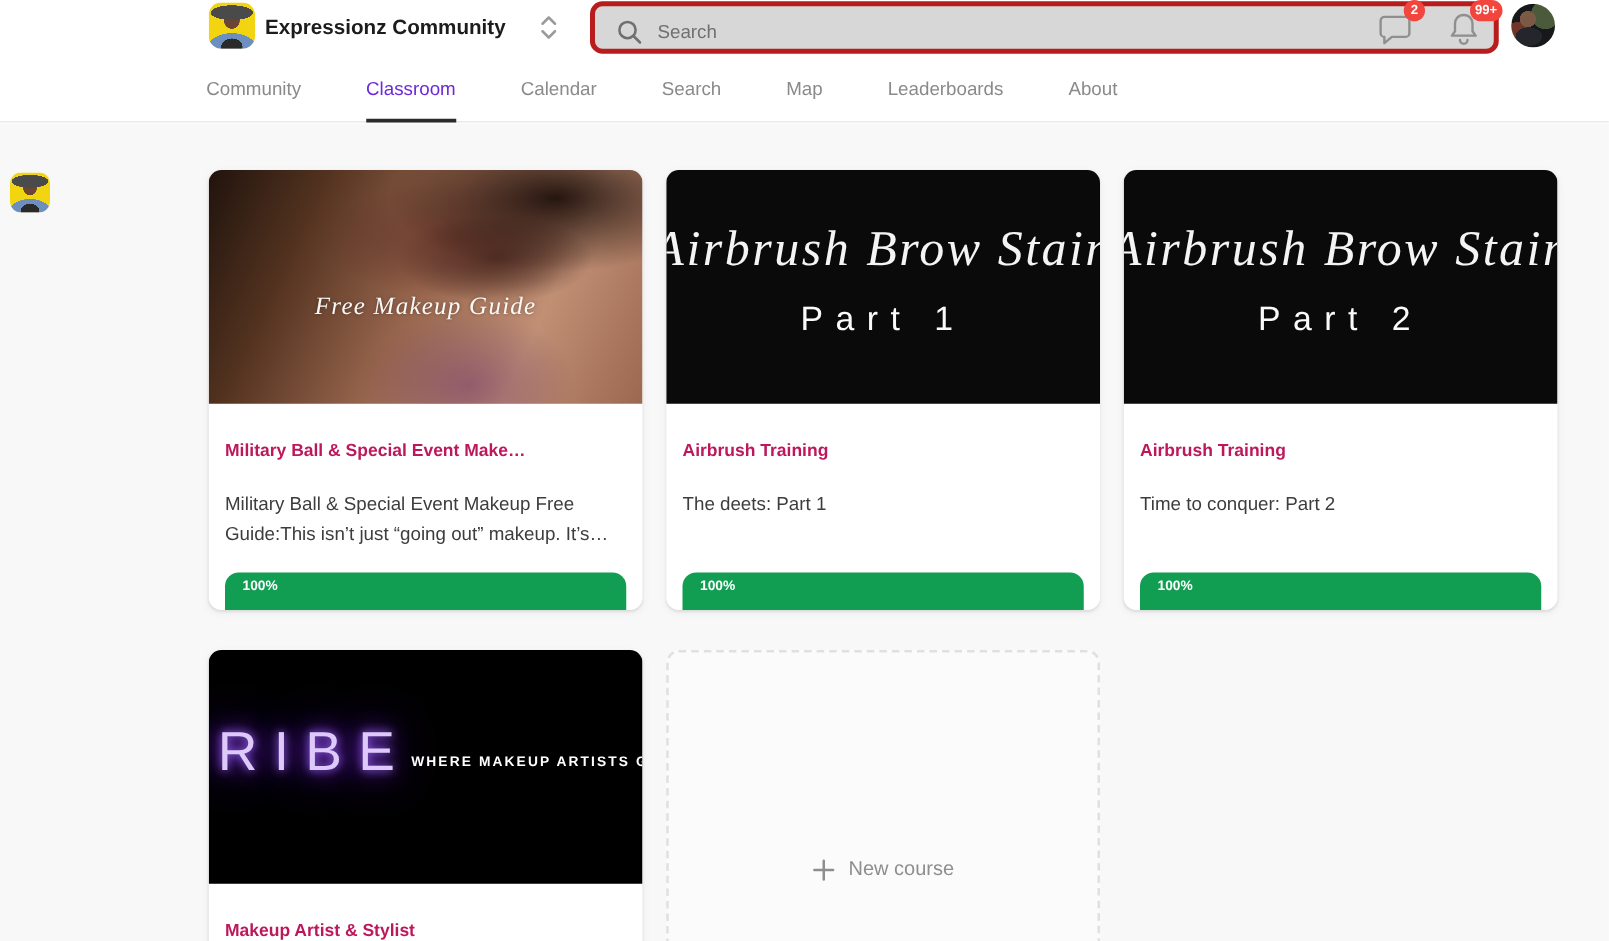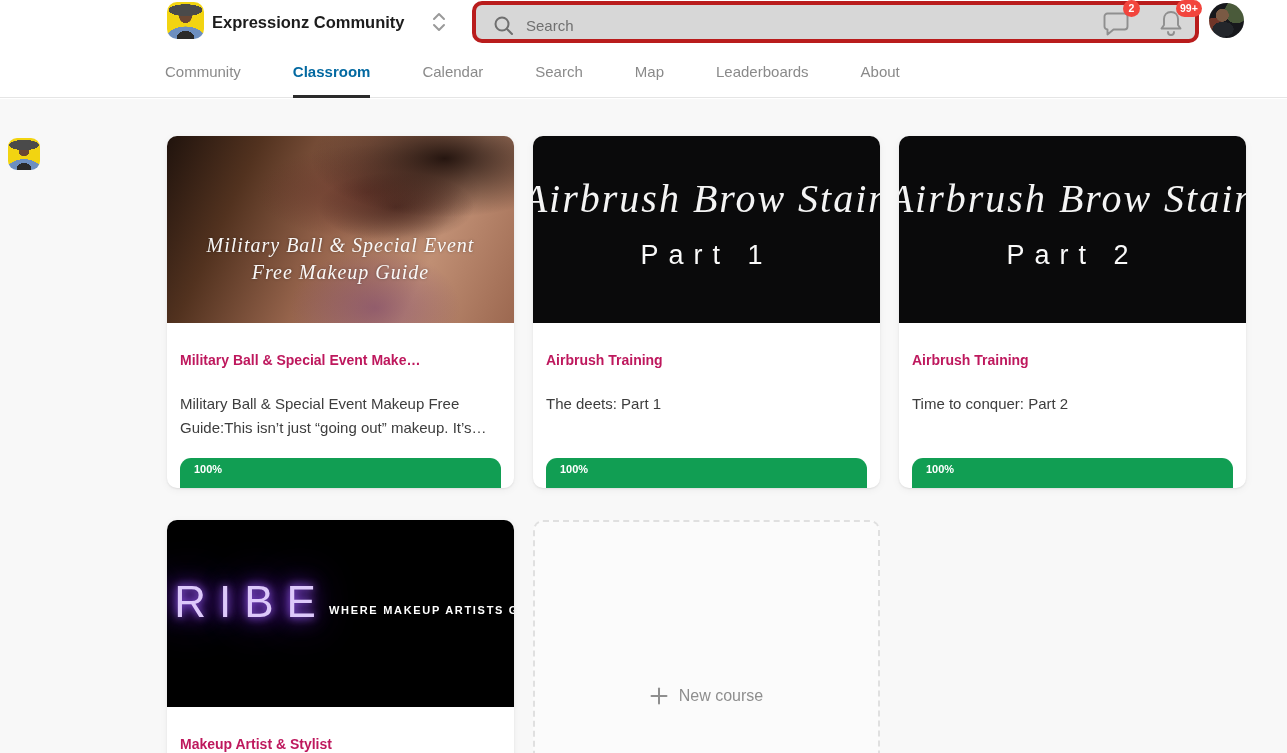--- a/index.html
+++ b/index.html
@@ -42,21 +42,21 @@
       radial-gradient(circle at 38% 35%, #7a5a44 0 20%, transparent 21%),
       radial-gradient(ellipse 50% 35% at 40% 75%, #23262b 0 60%, transparent 61%),
       radial-gradient(circle at 78% 25%, #4a5a3a 0 30%, transparent 31%),
       radial-gradient(circle at 15% 70%, #703528 0 25%, transparent 26%),
       #17181c; }
 
   
   .nav { position:absolute; left:165px; top:45px; height:53px; display:flex; gap:52px; }
   .tab { height:53px; display:flex; align-items:center; position:relative;
     font-size:15px; color:#8a8a8a; cursor:pointer; text-decoration:none; }
-  .tab.active { color:#0369a1; font-weight:700; }
+  .tab.active { color:#6d28d9; font-weight:400; }
   .tab.active::after { content:""; position:absolute; left:0; right:0; bottom:0;
     height:3px; background:#2b2b2b; }
 
   
   .content { position:absolute; top:99px; left:0; width:1287px; height:654px; background:#f8f8f8; }
   .mini-avatar { position:absolute; left:8px; top:39px; width:32px; height:32px;
     border-radius:9px; cursor:pointer; overflow:hidden;
     background:
       radial-gradient(ellipse 46% 16% at 50% 22%, #4a4a4a 0 99%, transparent 100%),
       radial-gradient(circle at 50% 40%, #6b4733 0 21%, transparent 22%),
@@ -156,21 +156,20 @@
 </div>
 
 <div class="content">
   <div class="mini-avatar"></div>
 
   <div class="grid">
 
     <div class="card">
       <div class="cover cover-photo">
         <div class="cover-script">
-          <div>Military Ball &amp; Special Event</div>
           <div>Free Makeup Guide</div>
         </div>
       </div>
       <div class="card-body">
         <div class="card-title">Military Ball &amp; Special Event Make…</div>
         <div class="card-desc">Military Ball &amp; Special Event Makeup Free Guide:This isn’t just “going out” makeup. It’s…</div>
         <div class="progress">
           <span class="progress-label">100%</span>
         </div>
       </div>

